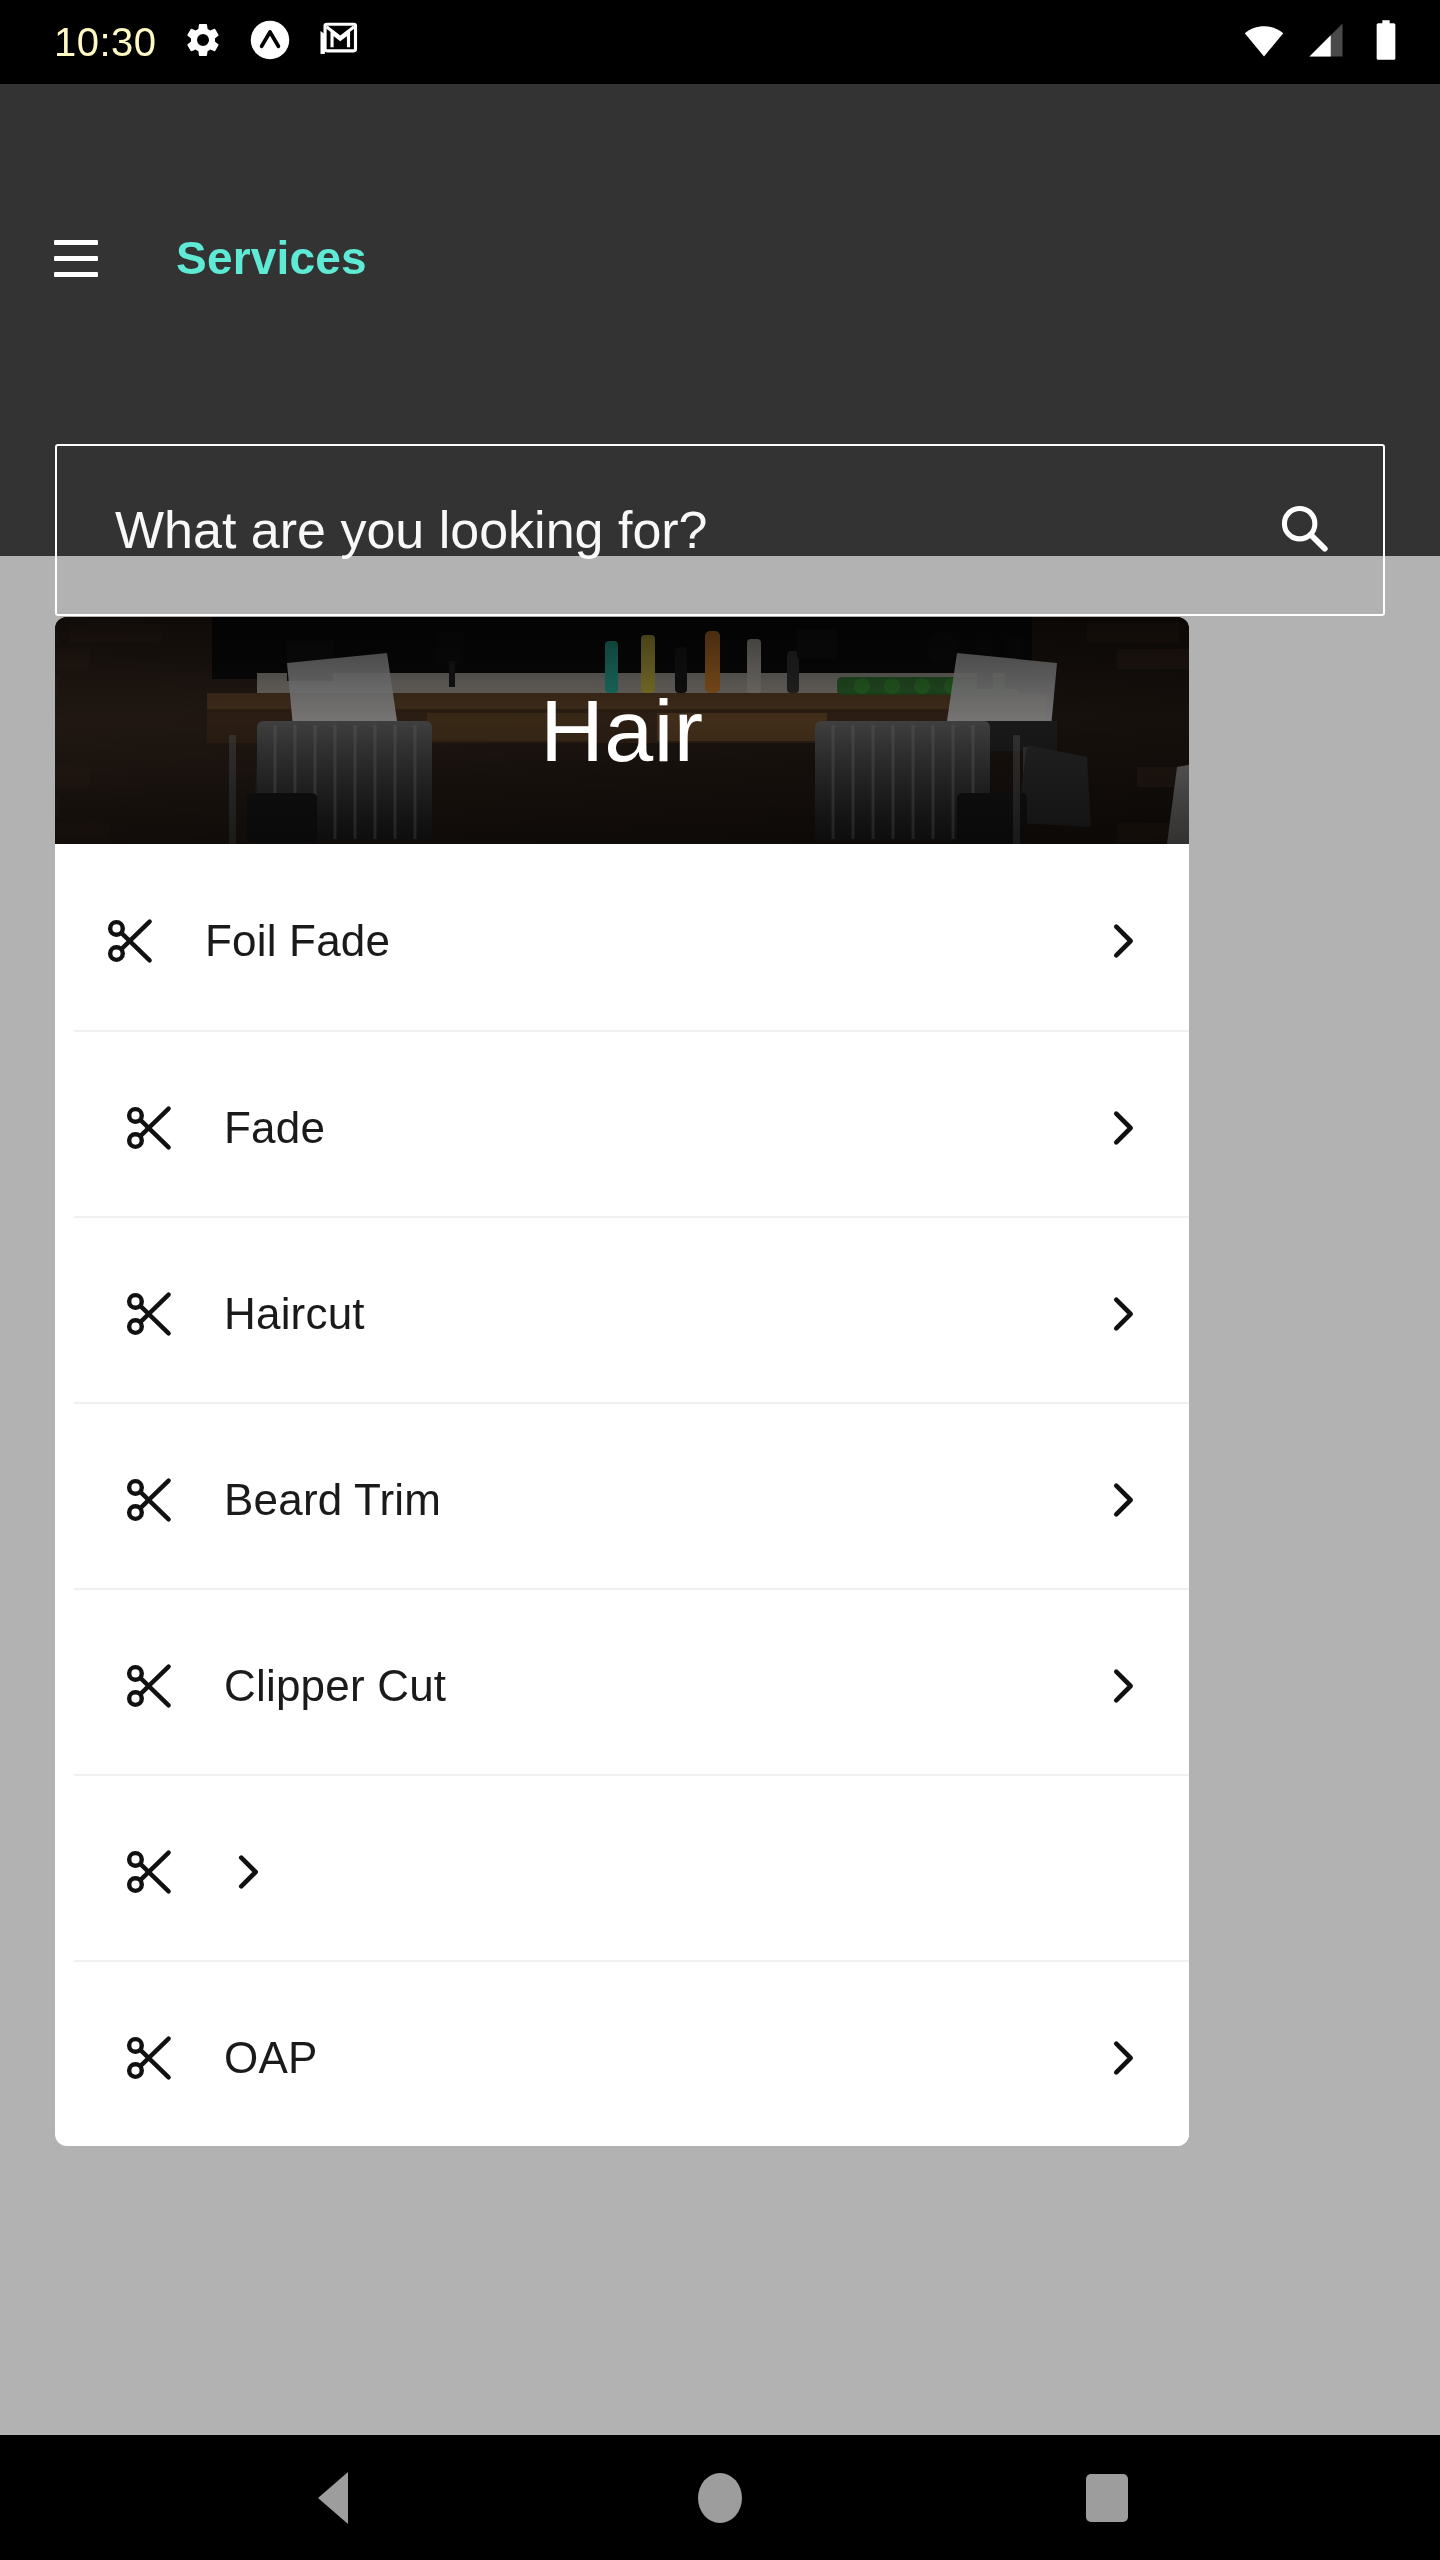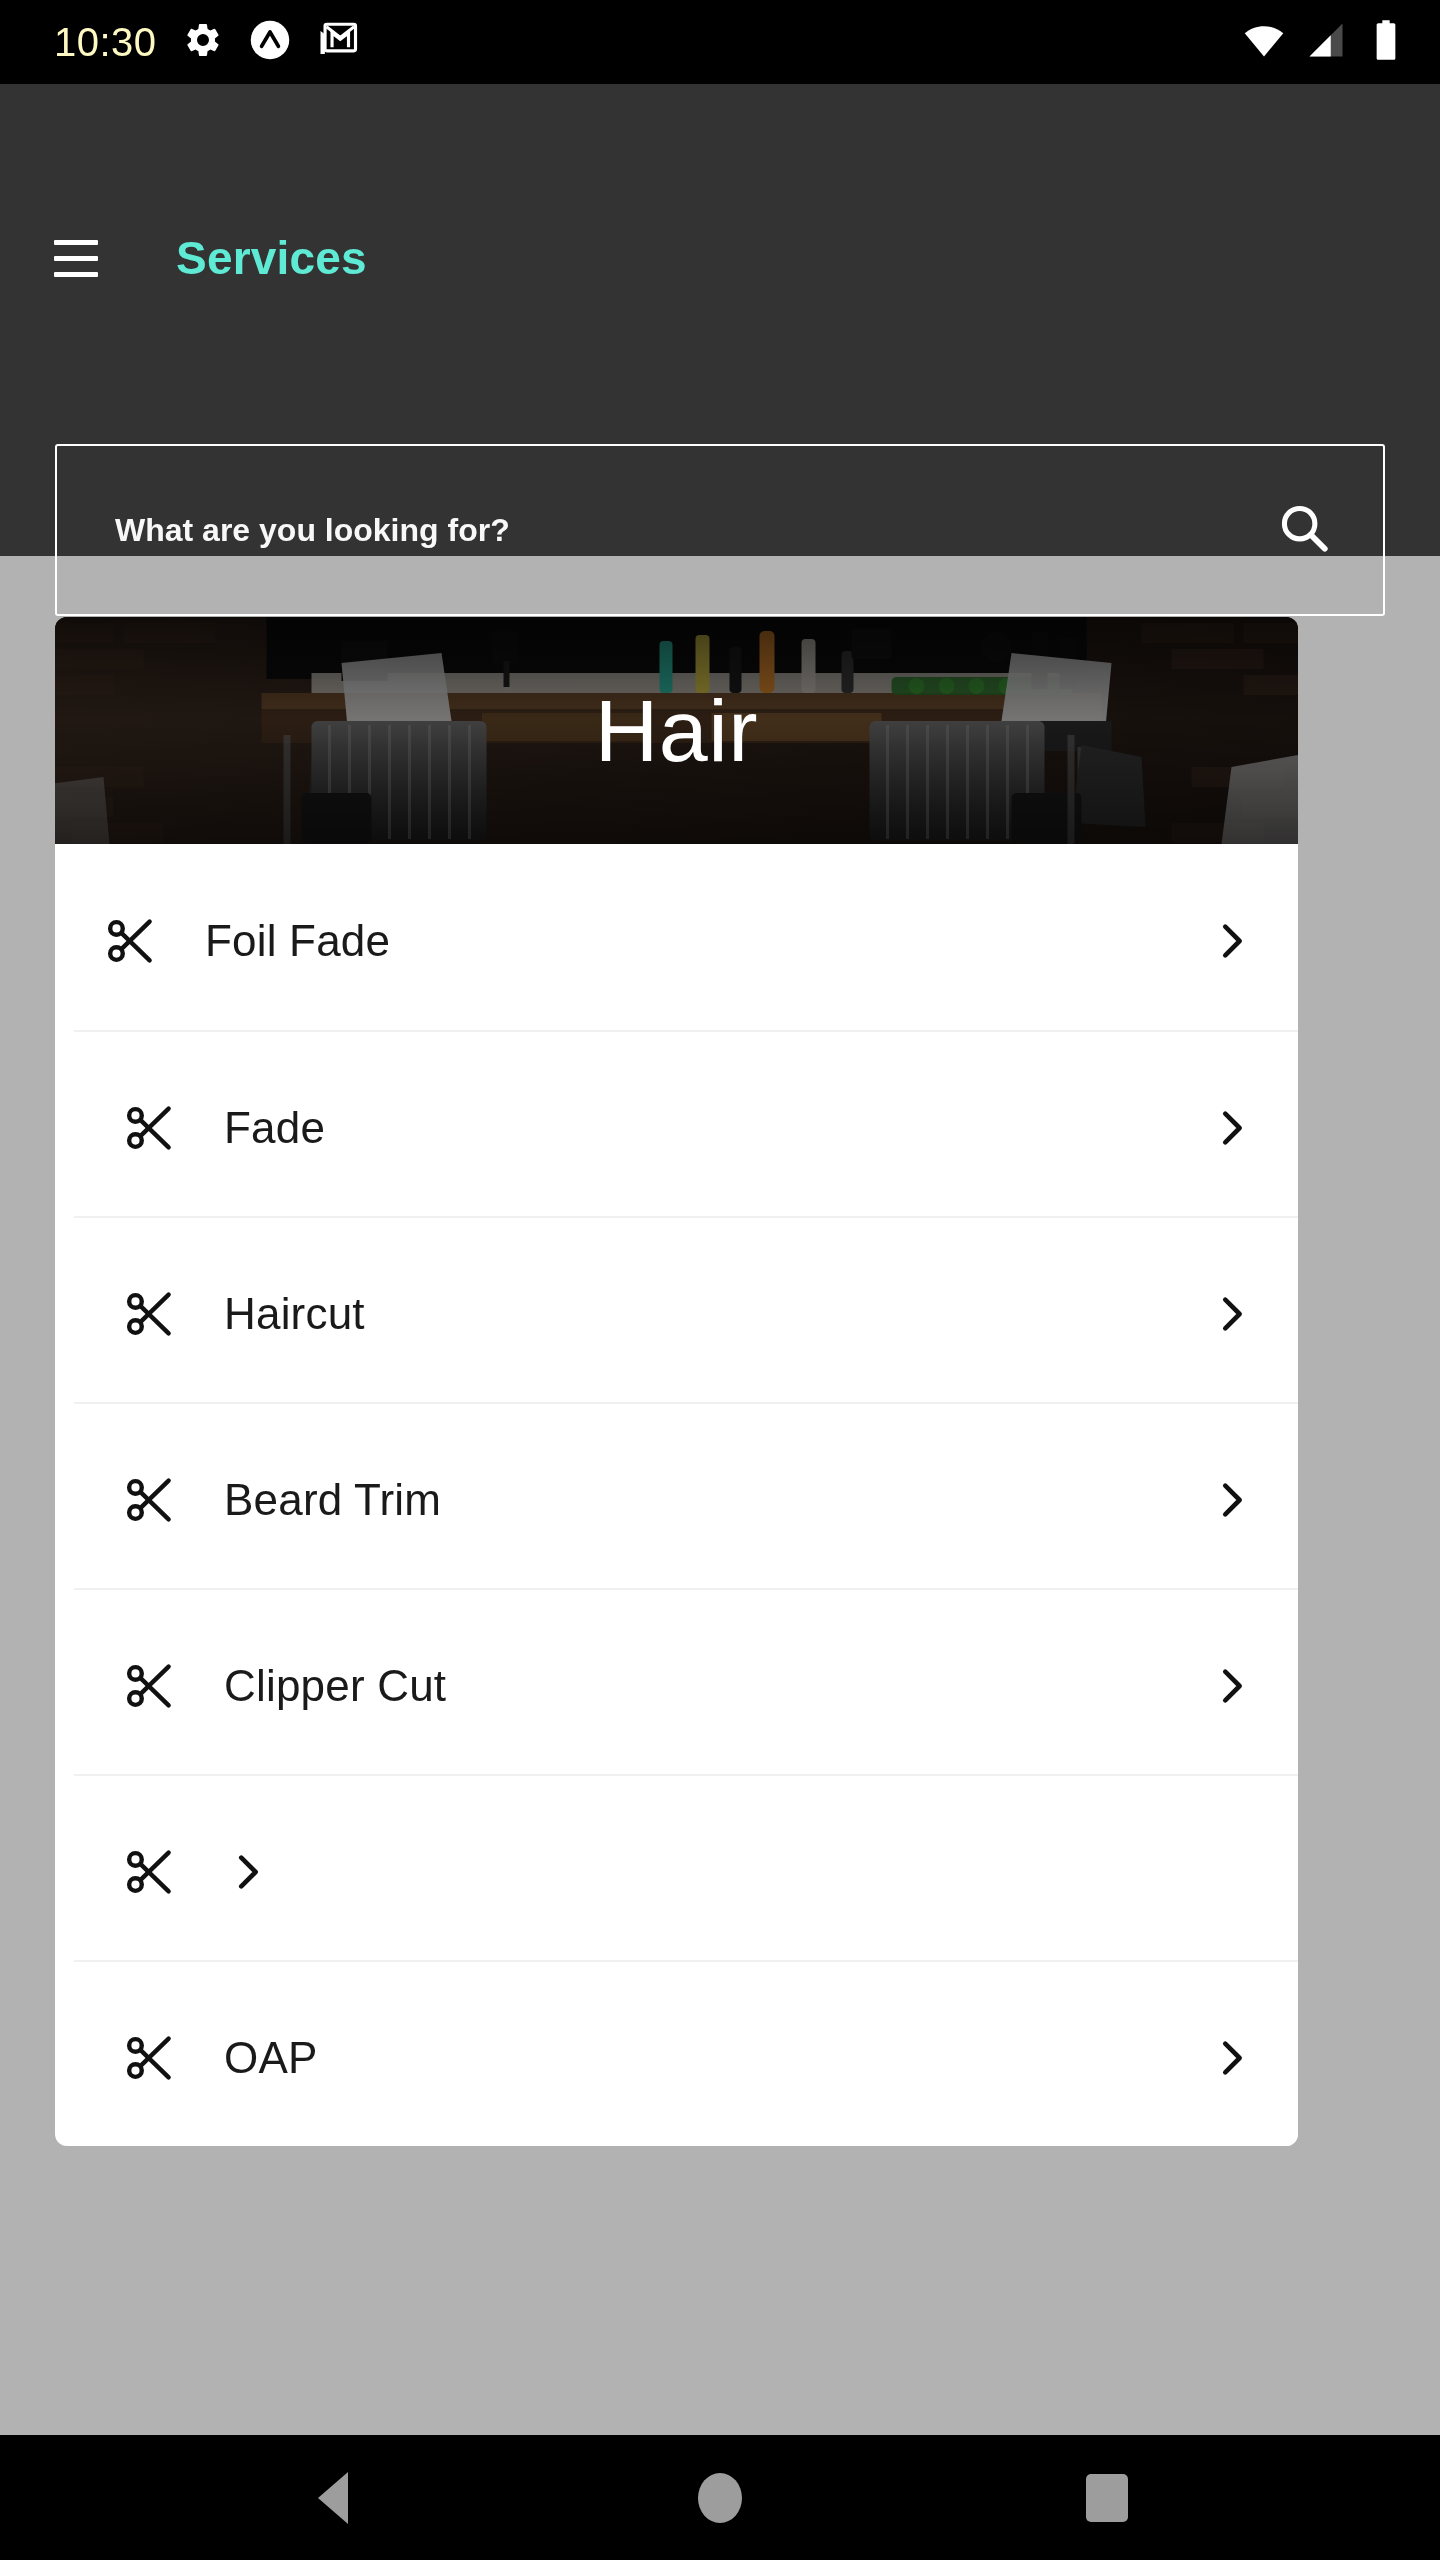--- a/index.html
+++ b/index.html
@@ -93,33 +93,33 @@
     border: 2px solid #ffffff;
     border-radius: 3px;
     display: flex;
     align-items: center;
     padding: 0 50px 0 58px;
     background: transparent;
     cursor: text;
   }
   .search-placeholder {
     color: #ffffff;
-    font-size: 32px;
-    font-weight: 700;
+    font-size: 52px;
+    font-weight: 400;
     flex: 1;
     line-height: 1;
     opacity: 0.97;
   }
   .search-icon { flex: none; }
 
   
   .card {
     position: absolute;
     top: 617px; left: 55px;
-    width: 1243px;
+    width: 1134px;
     background: #ffffff;
     border-radius: 12px;
     overflow: hidden;
   }
 
   
   .hero {
     position: relative;
     width: 100%;
     height: 227px;

